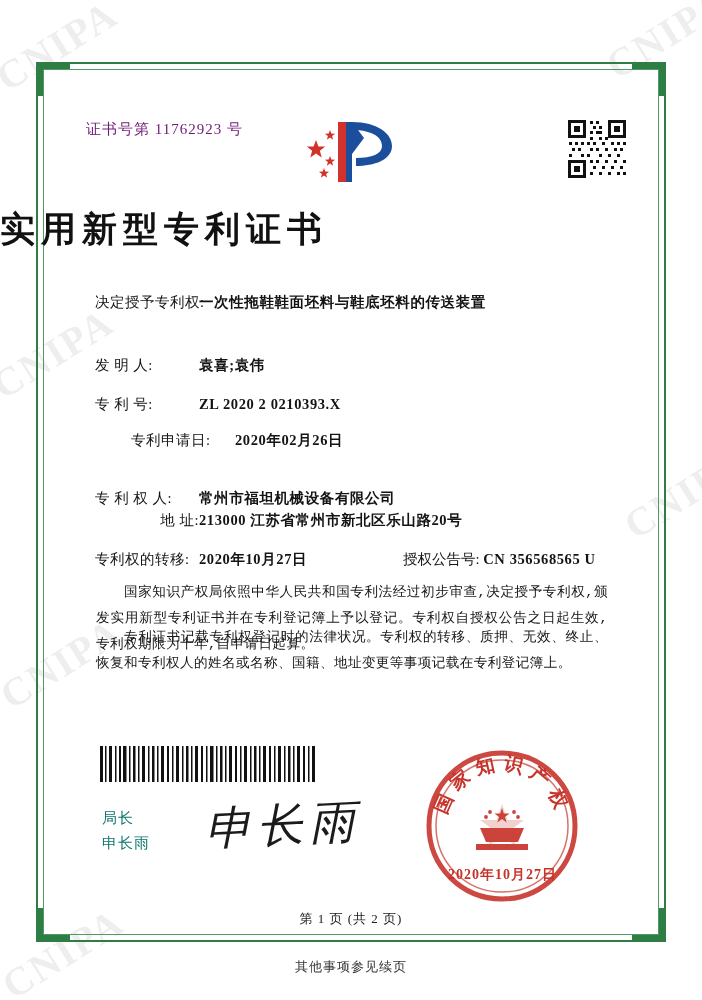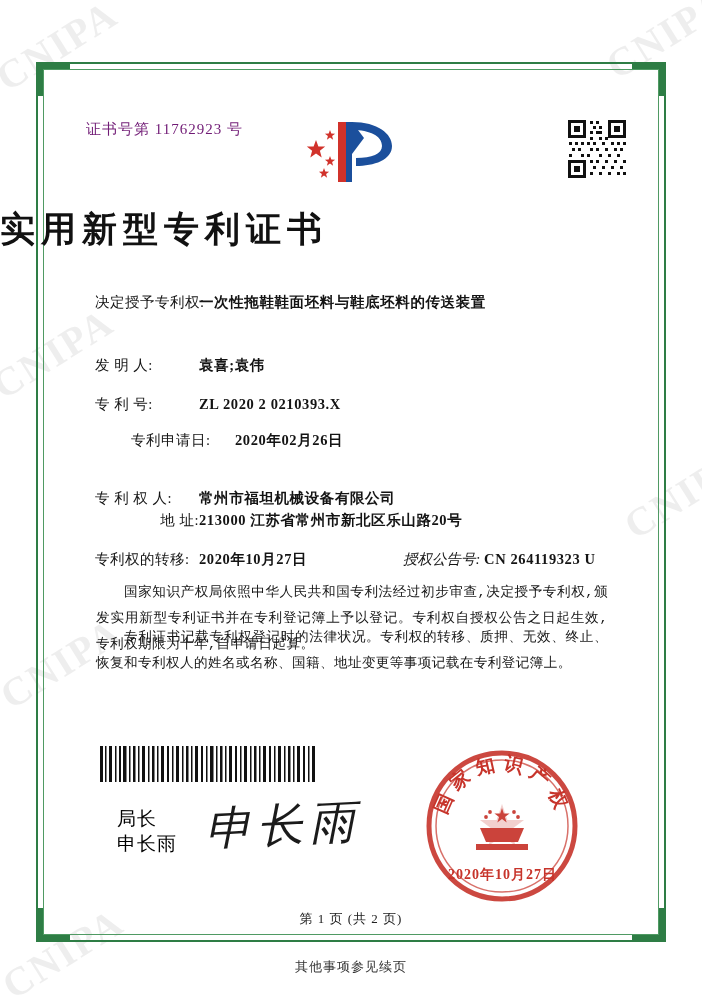--- a/index.html
+++ b/index.html
@@ -112,21 +112,21 @@
     letter-spacing: 0.6px;
     font-weight: bold;
   }
   .f1 { top: 293px; }
   .f2 { top: 356px; }
   .f3 { top: 395px; }
   .f4 { top: 431px; margin-left: 36px; }
   .f5 { top: 458px; margin-top: 31px; }
   .f6 { top: 511px; text-align: right; }
   .f7 { top: 550px; }
-  .f7 .val2 { margin-left: 96px; font-style: italic; }
+  .f7 .val2 { margin-left: 96px; }
 
   
   .para {
     position: absolute;
     left: 96px;
     width: 512px;
     font-size: 13.6px;
     line-height: 26px;
     text-indent: 28px;
     text-align: justify;
@@ -141,26 +141,26 @@
     position: absolute;
     left: 100px;
     top: 746px;
     width: 216px;
     height: 36px;
   }
 
   
   .sig-label {
     position: absolute;
-    left: 117px;
+    left: 102px;
     top: 806px;
-    font-size: 19px;
+    font-size: 15px;
     line-height: 25px;
     letter-spacing: 1px;
-    color: #000000;
+    color: #0f766e;
   }
   .sig-hand {
     position: absolute;
     left: 205px;
     top: 795px;
     font-size: 46px;
     font-family: "Liberation Serif", "DejaVu Serif", serif;
     font-style: italic;
     color: #1b1b1b;
     letter-spacing: 6px;
@@ -318,21 +318,21 @@
 <div class="field f4">
   <span class="lbl">专利申请日:</span><span class="val">2020年02月26日</span>
 </div>
 <div class="field f5">
   <span class="lbl">专 利 权 人:</span><span class="val">常州市福坦机械设备有限公司</span>
 </div>
 <div class="field f6">
   <span class="lbl">地 址:</span><span class="val">213000 江苏省常州市新北区乐山路20号</span>
 </div>
 <div class="field f7">
-  <span class="lbl">专利权的转移:</span><span class="val">2020年10月27日</span><span class="val2">授权公告号:</span> <span class="val">CN 264119323 U</span>
+  <span class="lbl">专利权的转移:</span><span class="val">2020年10月27日</span><span class="val2">授权公告号:</span> <span class="val">CN 356568565 U</span>
 </div>
 
 <div class="para p1">国家知识产权局依照中华人民共和国专利法经过初步审查,决定授予专利权,颁发实用新型专利证书并在专利登记簿上予以登记。专利权自授权公告之日起生效,专利权期限为十年,自申请日起算。</div>
 <div class="para p2">专利证书记载专利权登记时的法律状况。专利权的转移、质押、无效、终止、恢复和专利权人的姓名或名称、国籍、地址变更等事项记载在专利登记簿上。</div>
 
 <div class="barcode">
   <svg viewBox="0 0 216 36" width="216" height="36">
     <rect width="216" height="36" fill="#ffffff"></rect>
     <g fill="#111111">
       <rect x="0" y="0" width="3" height="36"></rect>

